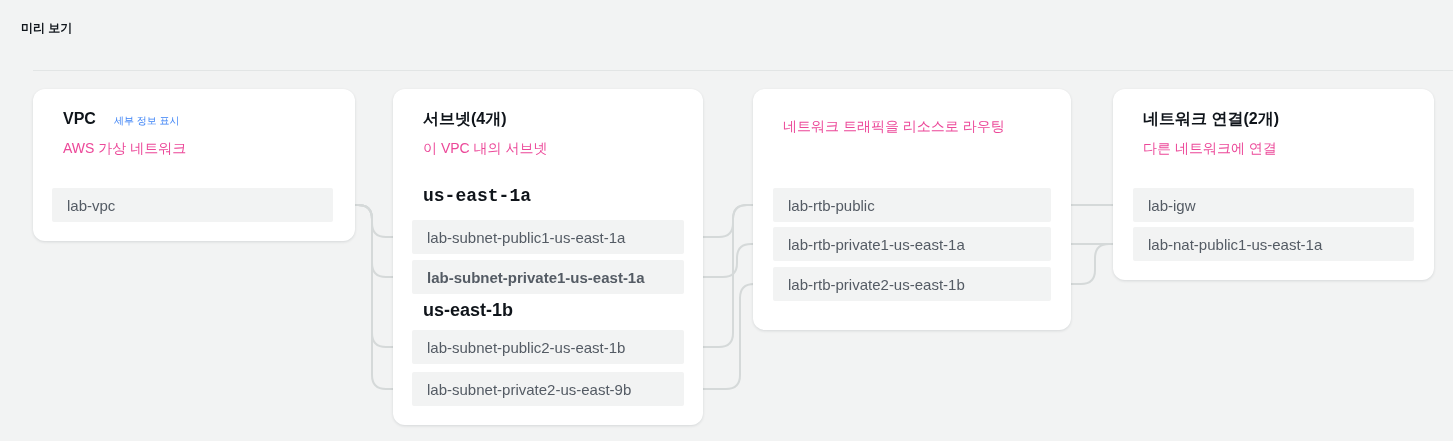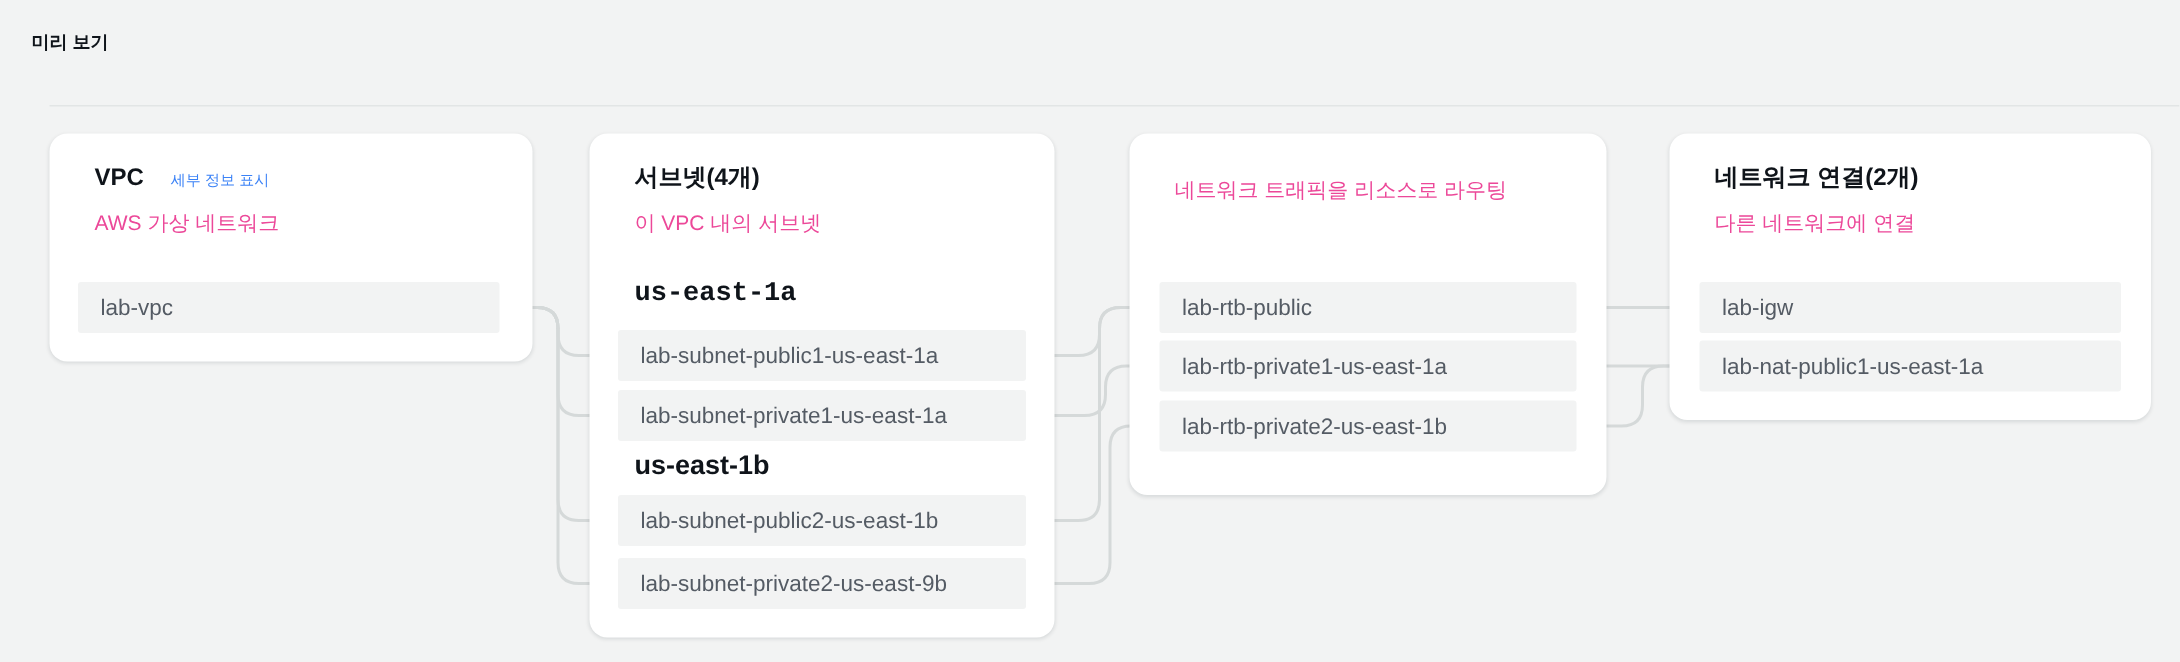--- a/index.html
+++ b/index.html
@@ -136,21 +136,21 @@
 
 <div class="card card-sub">
   <div class="card-head">
     <div class="card-title-row">
       <span class="card-title">서브넷(4개)</span>
     </div>
     <div class="card-subtitle">이 VPC 내의 서브넷</div>
   </div>
   <div class="group-header" style="top:97px;font-family:Liberation Mono, monospace;">us-east-1a</div>
   <div class="chip" style="top:131px;">lab-subnet-public1-us-east-1a</div>
-  <div class="chip" style="top:171px;">lab-subnet-private1-us-east-1a</div>
+  <div class="chip" style="top:171px;font-weight:bold;">lab-subnet-private1-us-east-1a</div>
   <div class="group-header" style="top:211px;">us-east-1b</div>
   <div class="chip" style="top:241px;">lab-subnet-public2-us-east-1b</div>
   <div class="chip" style="top:283px;">lab-subnet-private2-us-east-9b</div>
 </div>
 
 <div class="card card-rtb">
   <div class="card-head">
     <div class="card-subtitle">네트워크 트래픽을 리소스로 라우팅</div>
   </div>
   <div class="chip" style="top:99px;">lab-rtb-public</div>

